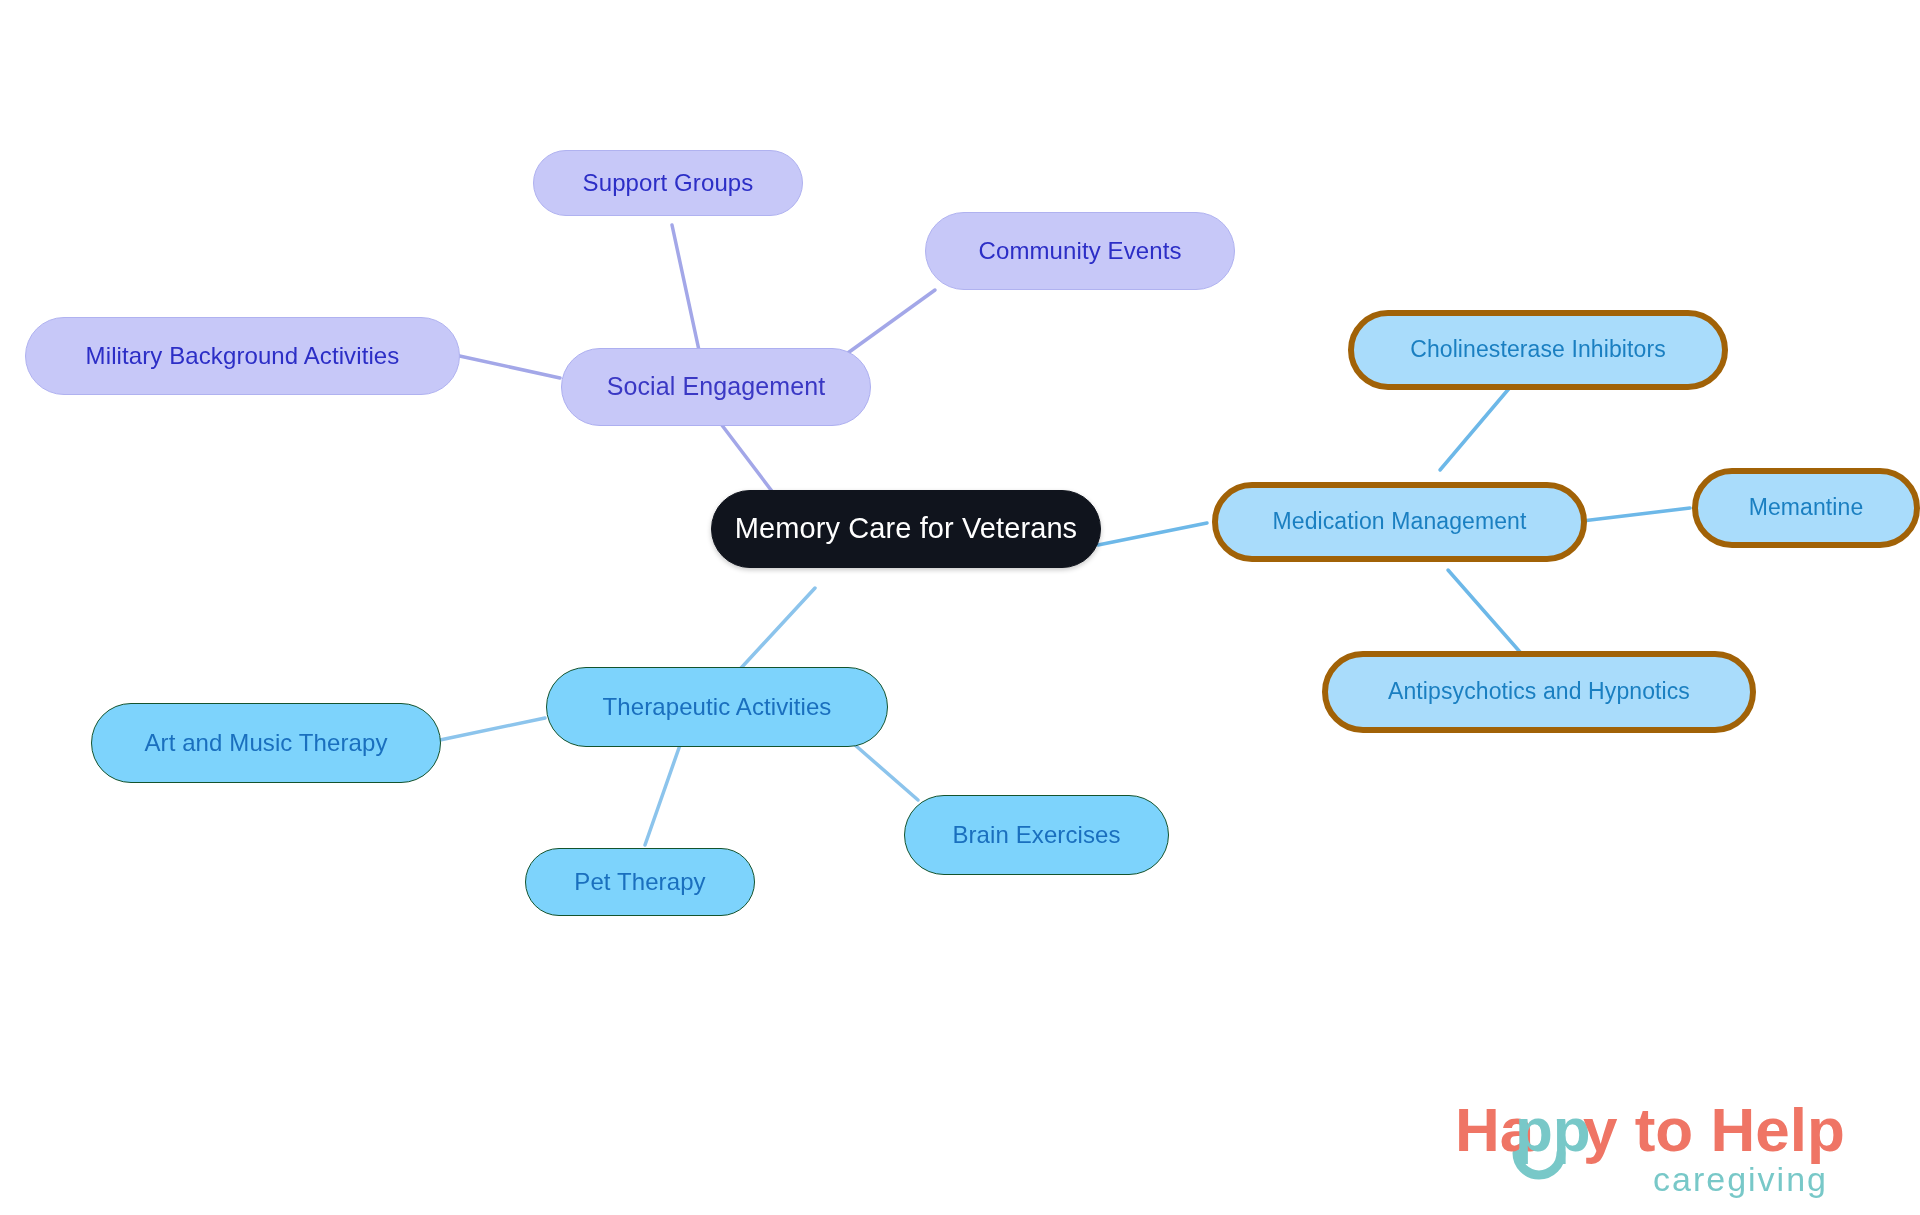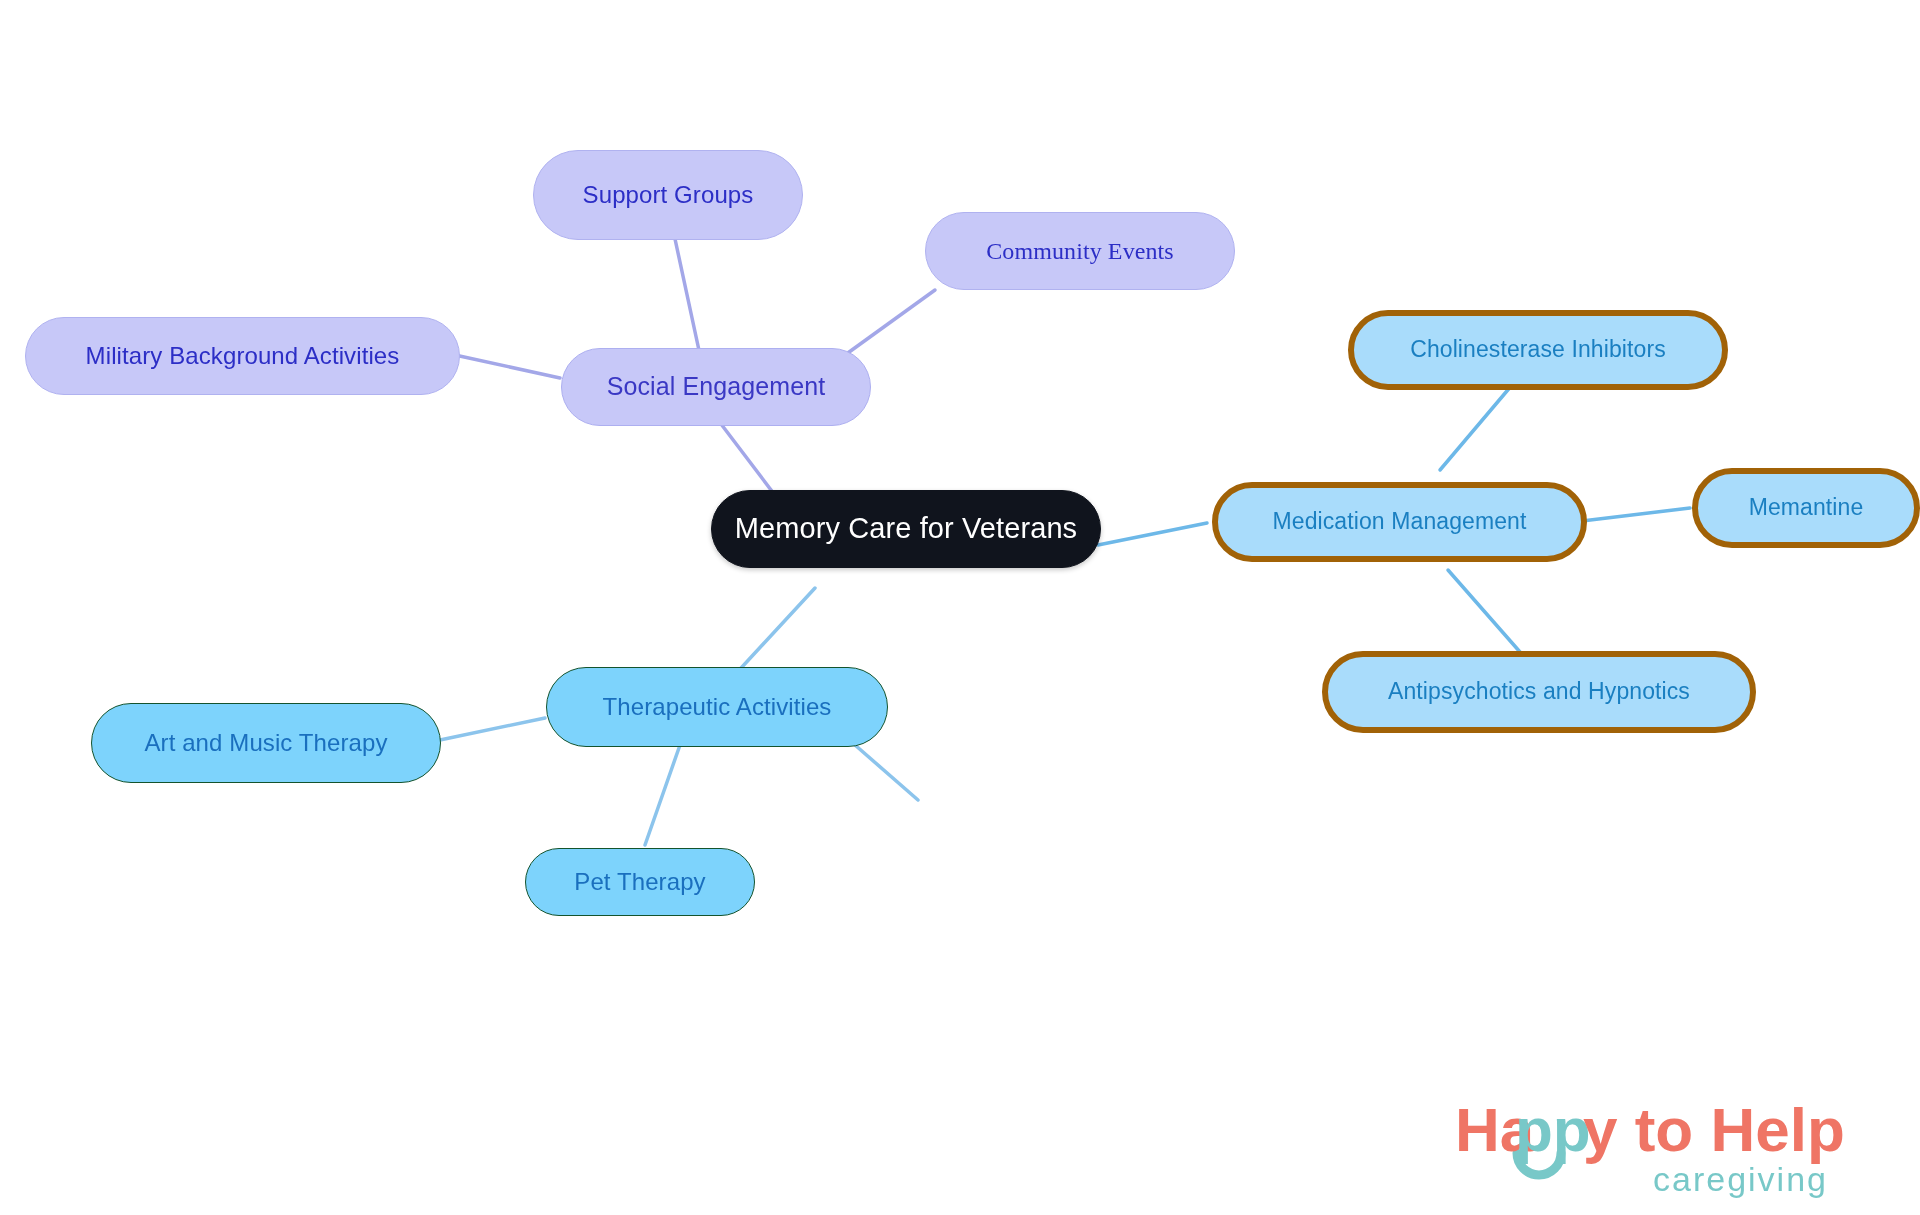--- a/index.html
+++ b/index.html
@@ -103,25 +103,25 @@
   </svg>
 
   <div class="node node-root" style="left:711px; top:490px; width:390px; height:78px;">
     <span>Memory Care for Veterans</span>
   </div>
 
   <div class="node node-purple-branch" style="left:561px; top:348px; width:310px; height:78px;">
     <span>Social Engagement</span>
   </div>
 
-  <div class="node node-purple" style="left:533px; top:150px; width:270px; height:90px;text-align:right;">
+  <div class="node node-purple" style="left:533px; top:150px; width:270px; height:66px;text-align:right;">
     <span>Support Groups</span>
   </div>
 
-  <div class="node node-purple" style="left:925px; top:212px; width:310px; height:78px;font-family:Liberation Serif, serif;">
+  <div class="node node-purple" style="left:925px; top:212px; width:310px; height:78px;">
     <span>Community Events</span>
   </div>
 
   <div class="node node-purple" style="left:25px; top:317px; width:435px; height:78px;">
     <span>Military Background Activities</span>
   </div>
 
   <div class="node node-blue-strong" style="left:1212px; top:482px; width:375px; height:80px;">
     <span>Medication Management</span>
   </div>
@@ -143,20 +143,23 @@
   </div>
 
   <div class="node node-blue-light" style="left:91px; top:703px; width:350px; height:80px;">
     <span>Art and Music Therapy</span>
   </div>
 
   <div class="node node-blue-light" style="left:525px; top:848px; width:230px; height:68px;">
     <span>Pet Therapy</span>
   </div>
 
+  <div class="node node-blue-light" style="left:904px; top:795px; width:265px; height:80px;">
+    <span>Brain Exercises</span>
+  </div>
 
   <div class="logo">
     <svg viewBox="0 0 420 110" width="420" height="110" xmlns="http://www.w3.org/2000/svg">
 
       <path d="M 62 58 A 22 22 0 0 0 106 58" fill="none" stroke="#78c8c8" stroke-width="9" stroke-linecap="round"></path>
       <text x="0" y="56" fill="#ef7565" font-family="'Liberation Sans', sans-serif" font-size="62" font-weight="bold">Ha</text>
       <text x="60" y="56" fill="#78c8c8" font-family="'Liberation Sans', sans-serif" font-size="62" font-weight="bold">pp</text>
       <text x="128" y="56" fill="#ef7565" font-family="'Liberation Sans', sans-serif" font-size="62" font-weight="bold">y to Help</text>
       <text x="198" y="96" fill="#78c8c8" font-family="'Liberation Sans', sans-serif" font-size="34" letter-spacing="2">caregiving</text>
     </svg>

